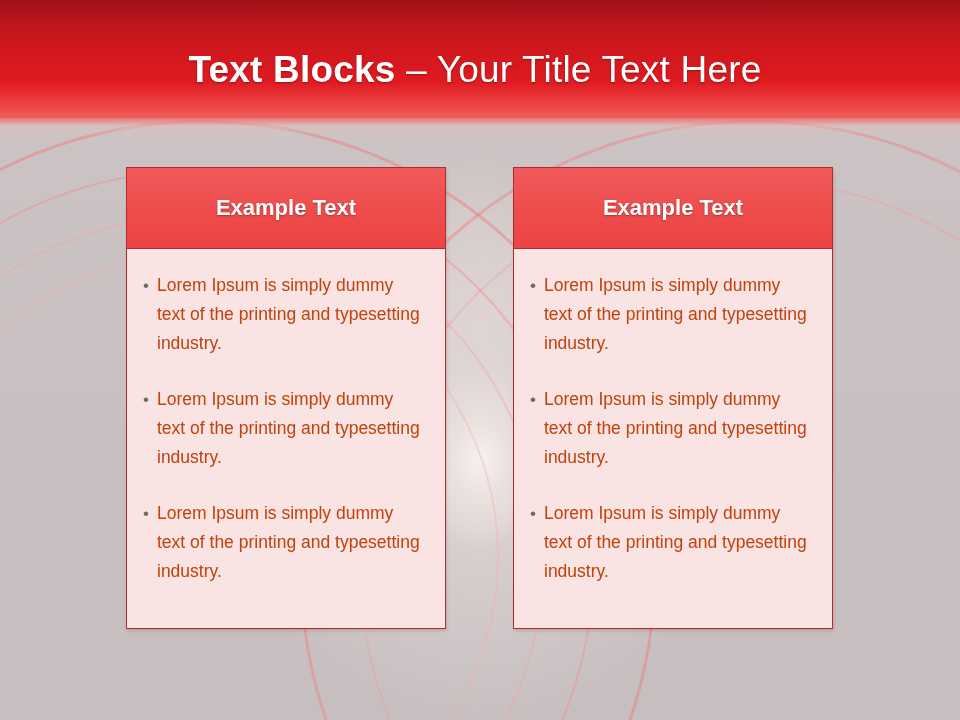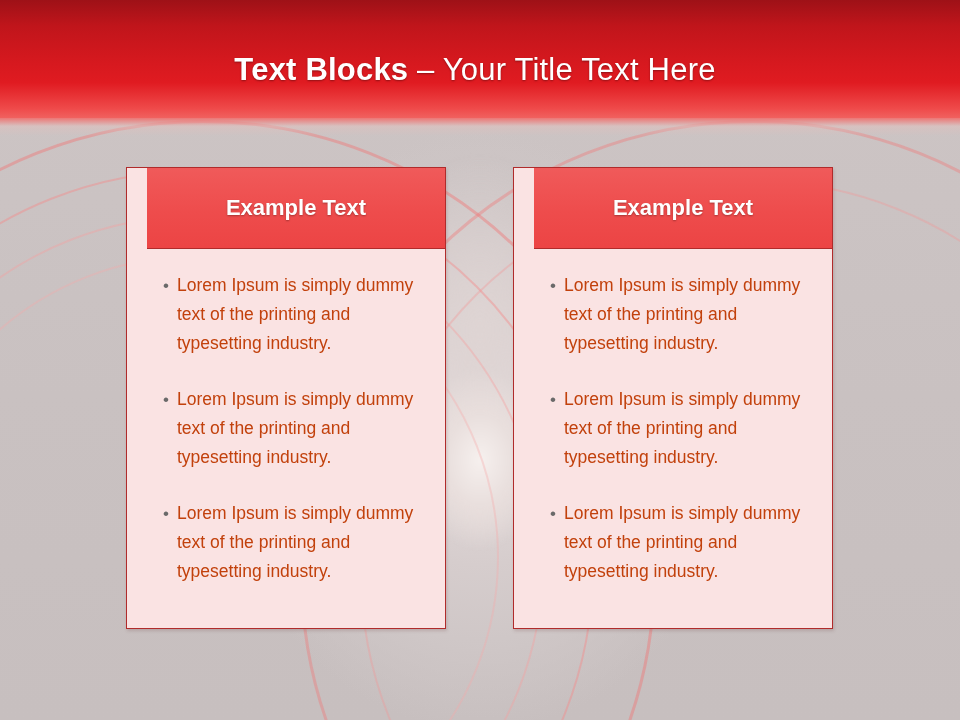--- a/index.html
+++ b/index.html
@@ -63,39 +63,38 @@
     width: 960px; height: 18px;
     background: linear-gradient(180deg, rgba(240,110,108,0.9) 0%, rgba(226,190,188,0.5) 45%, rgba(201,193,193,0) 100%);
   }
   .title {
     position: absolute;
     left: 0;
     top: 52px;
     width: 950px;
     text-align: center;
     color: #ffffff;
-    font-size: 31px;
+    font-size: 37px;
     line-height: 36px;
     letter-spacing: 0.2px;
     text-shadow: 0 1px 2px rgba(0,0,0,0.35);
   }
   .title .bold { font-weight: bold; }
   .title .light { font-weight: normal; }
 
   
   .card {
     position: absolute;
     top: 167px;
     width: 320px;
     height: 462px;
     border: 1px solid #b02b2b;
     box-sizing: border-box;
     background: #fae3e3;
     box-shadow: 1px 2px 3px rgba(90,40,40,0.18);
-    padding-left: 20px;
   }
   .card.left { left: 126px; }
   .card.right { left: 513px; }
 
   .card-head {
     height: 80px;
     background: linear-gradient(180deg, #f05a5a 0%, #ee4c4c 55%, #ec4444 100%);
     border-bottom: 1px solid #b02b2b;
     display: flex;
     align-items: center;

